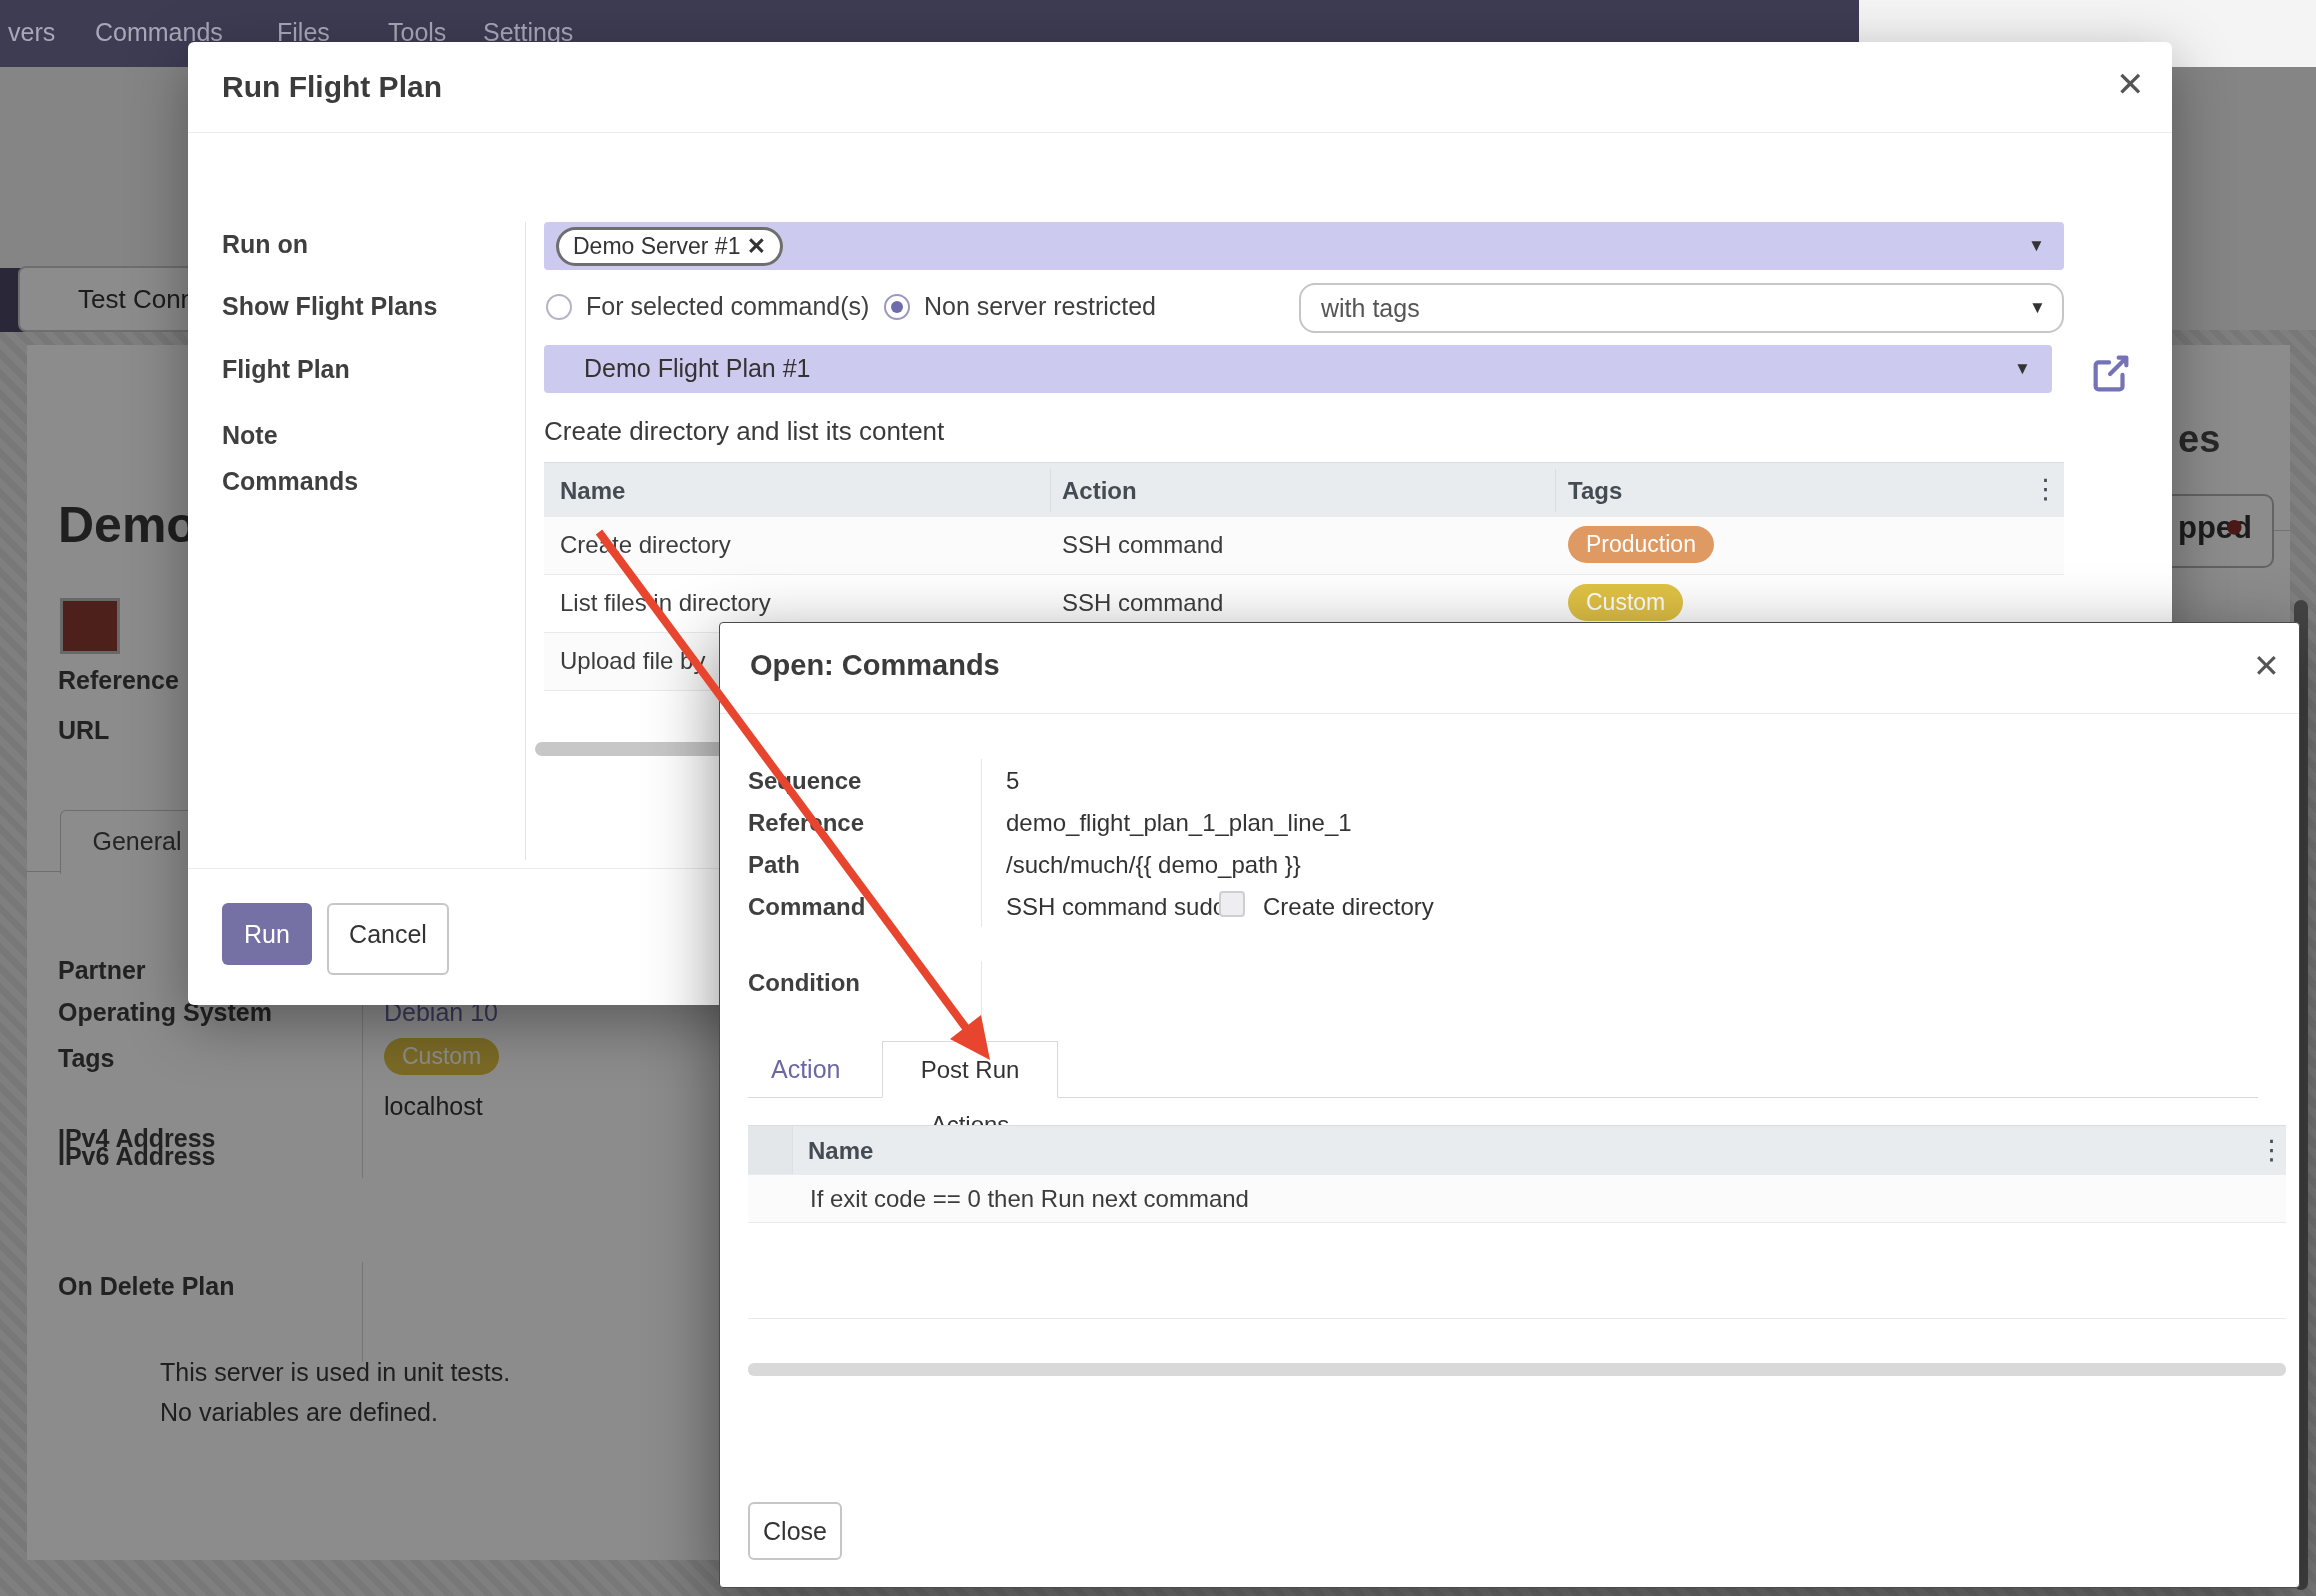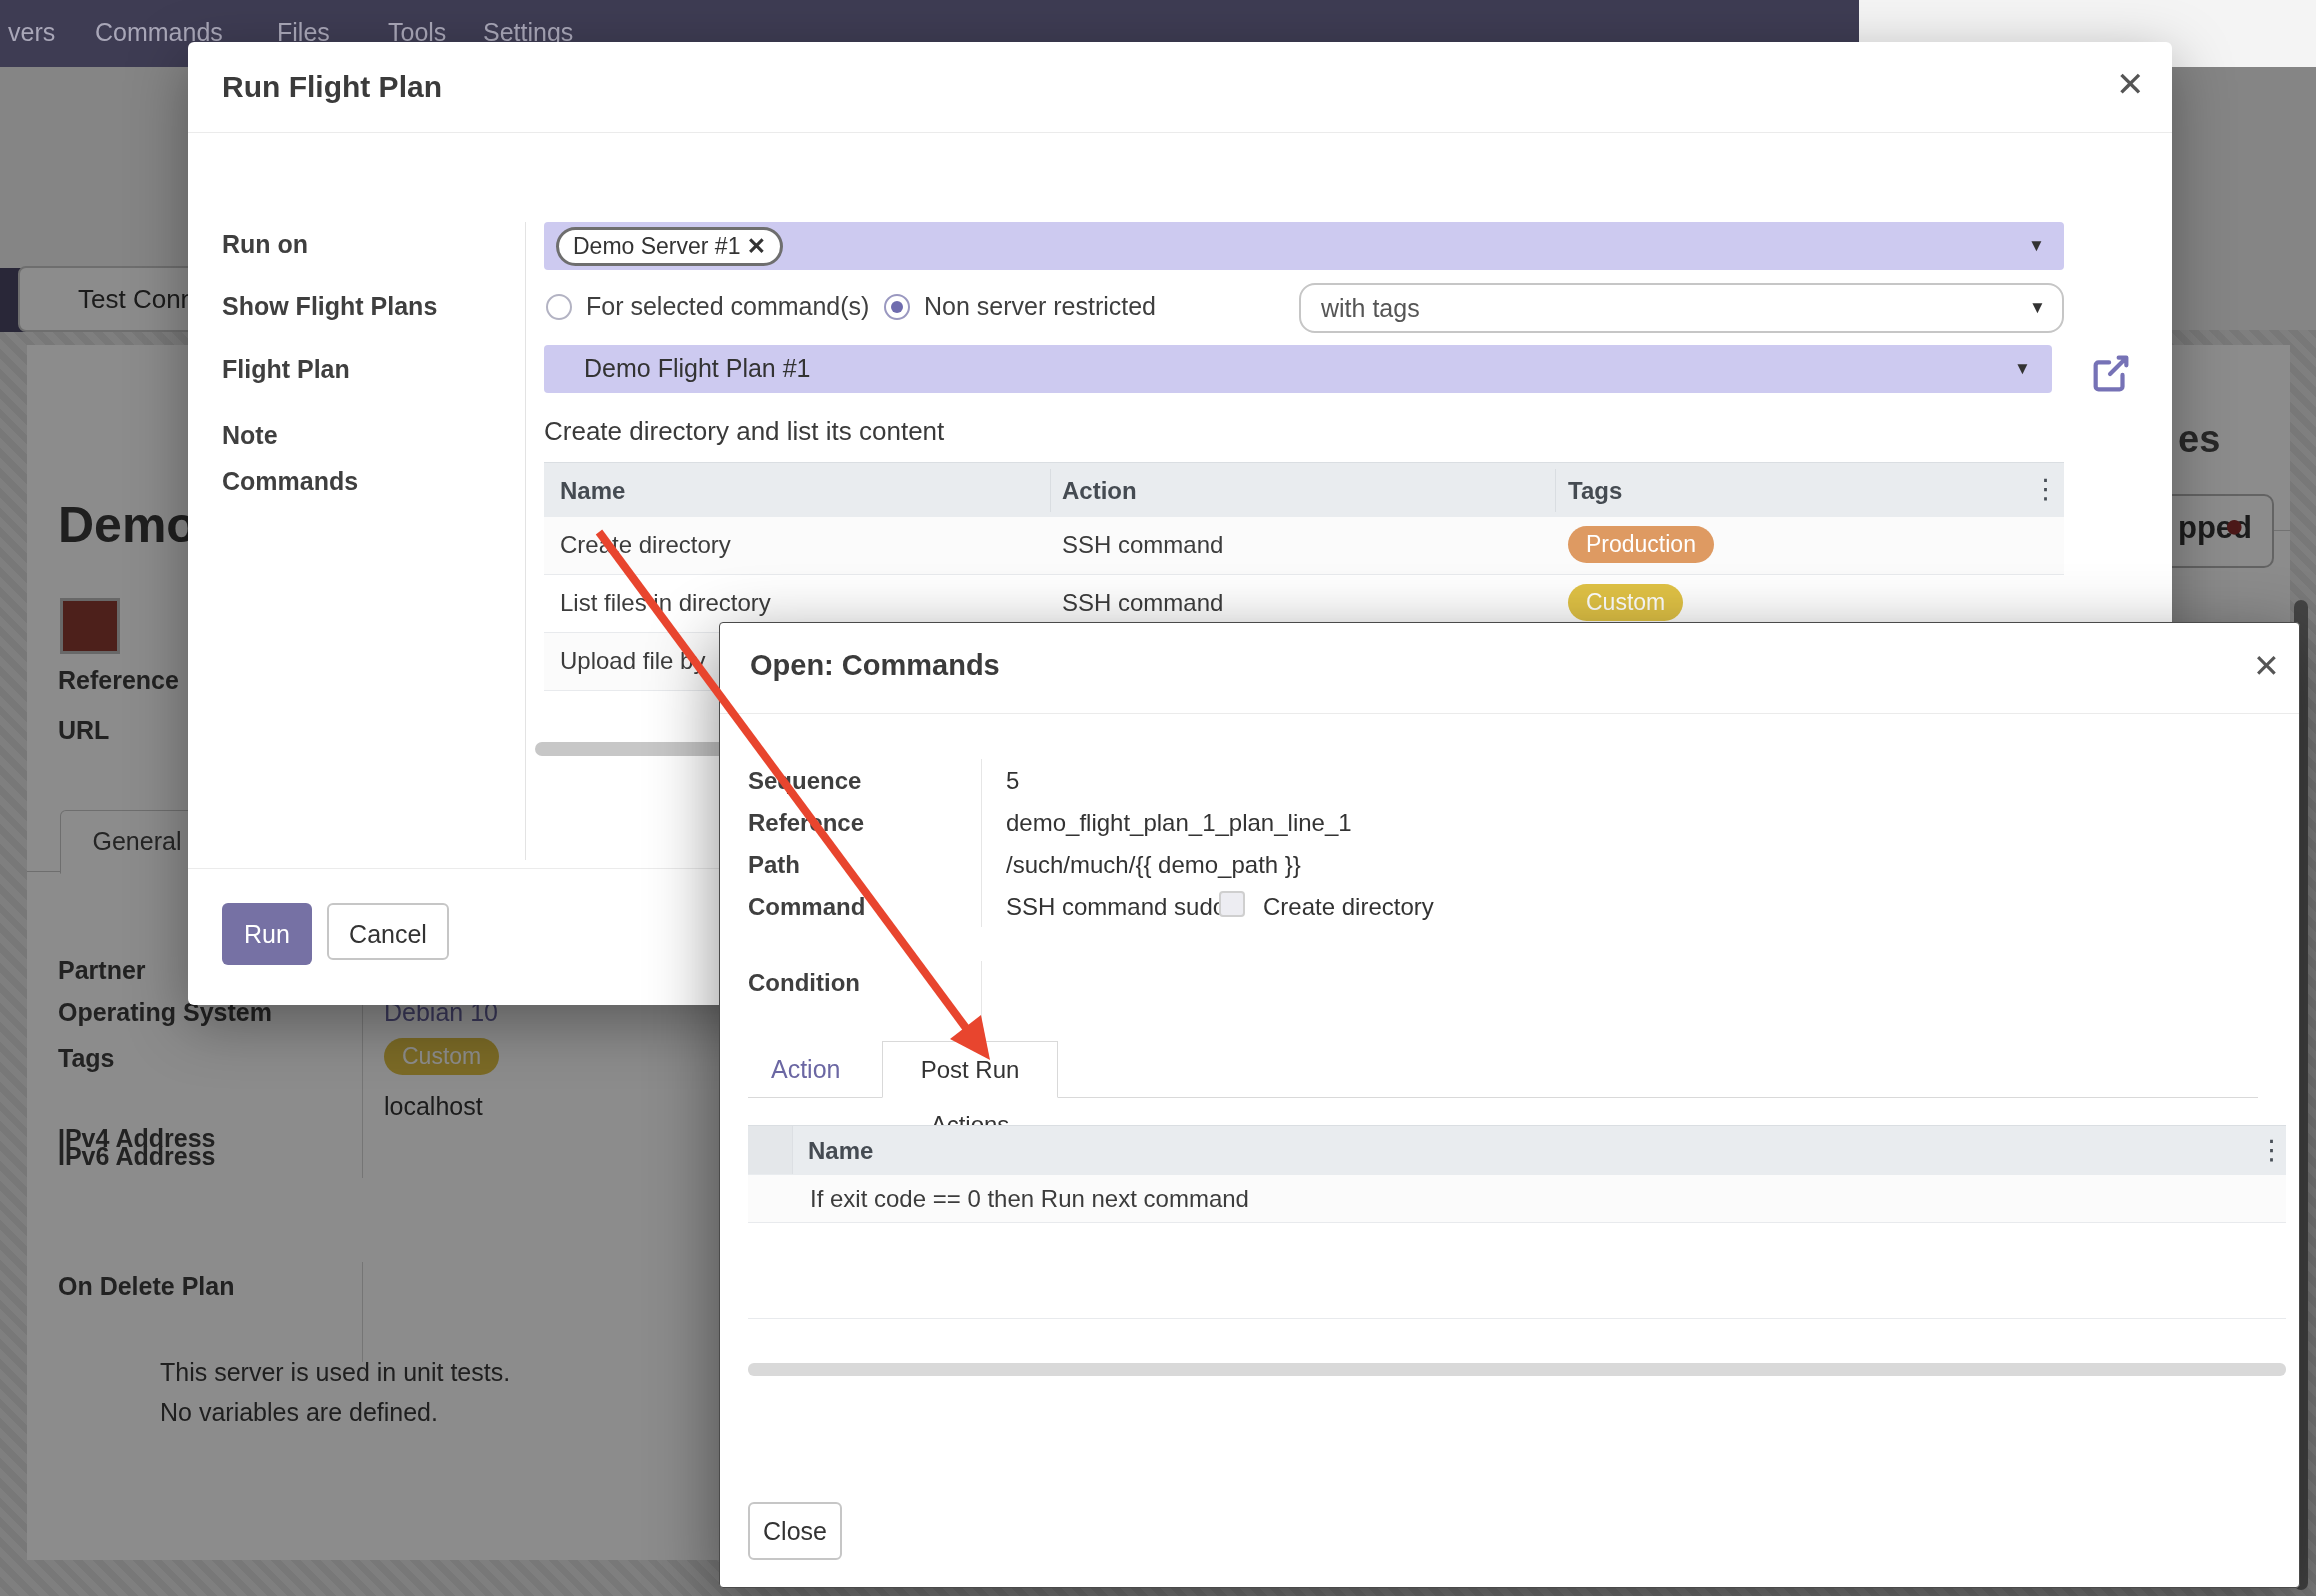--- a/index.html
+++ b/index.html
@@ -185,21 +185,21 @@
       <div class="abs row-line" style="left:0;top:57px;width:1520px;"></div>
     </div>
     <div class="abs" style="left:356px;top:591px;width:1520px;height:58px;background:#fbfbfb;">
       <span class="abs td-text" style="left:16px;top:14px;">Upload file by</span>
       <div class="abs row-line" style="left:0;top:57px;width:1520px;"></div>
     </div>
     <div class="abs hthumb" style="left:347px;top:700px;width:420px;height:14px;"></div>
 
     <div class="abs hdiv" style="left:0;top:826px;width:1984px;"></div>
     <div class="abs btn btn-primary" style="left:34px;top:861px;width:90px;height:62px;line-height:62px;">Run</div>
-    <div class="abs btn btn-plain" style="left:139px;top:861px;width:122px;height:57px;line-height:58px;">Cancel</div>
+    <div class="abs btn btn-plain" style="left:139px;top:861px;width:122px;height:72px;line-height:58px;">Cancel</div>
   </div>
 
   <div class="abs modal2">
     <span class="abs m-title" style="left:30px;top:26px;font-size:29px;">Open: Commands</span>
     <span class="abs m-close" style="left:1533px;top:24px;font-size:32px;">✕</span>
     <div class="abs hdiv" style="left:0;top:90px;width:1579px;"></div>
 
     <span class="abs f-label" style="left:28px;top:144px;">Sequence</span>
     <span class="abs f-label" style="left:28px;top:186px;">Reference</span>
     <span class="abs f-label" style="left:28px;top:228px;">Path</span>

